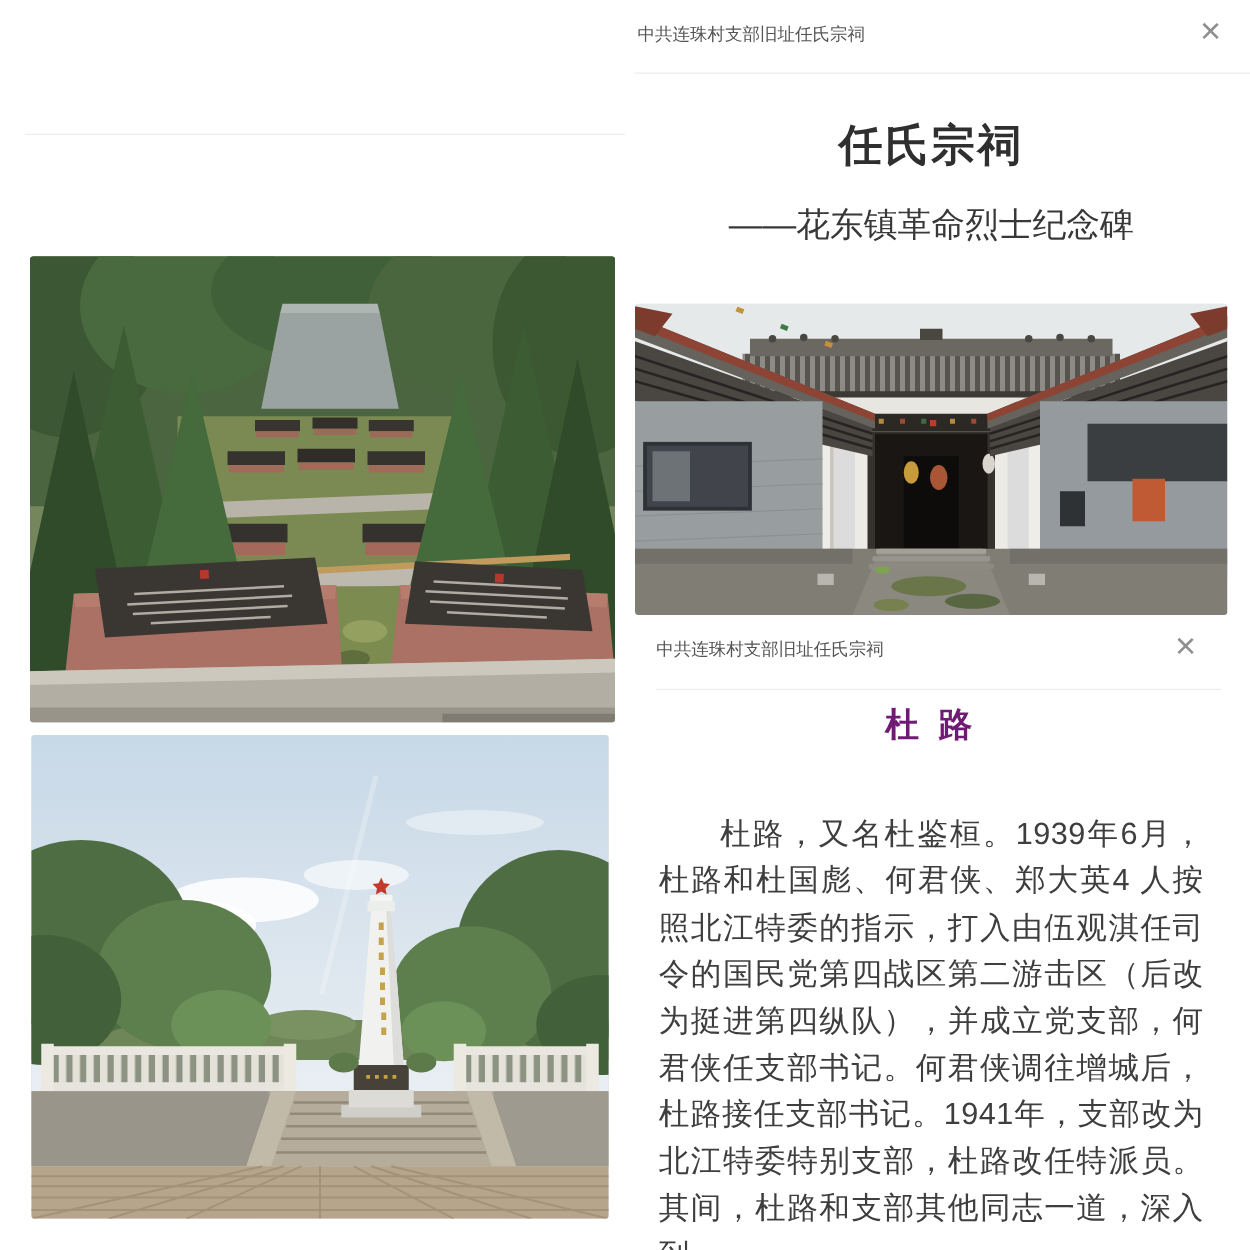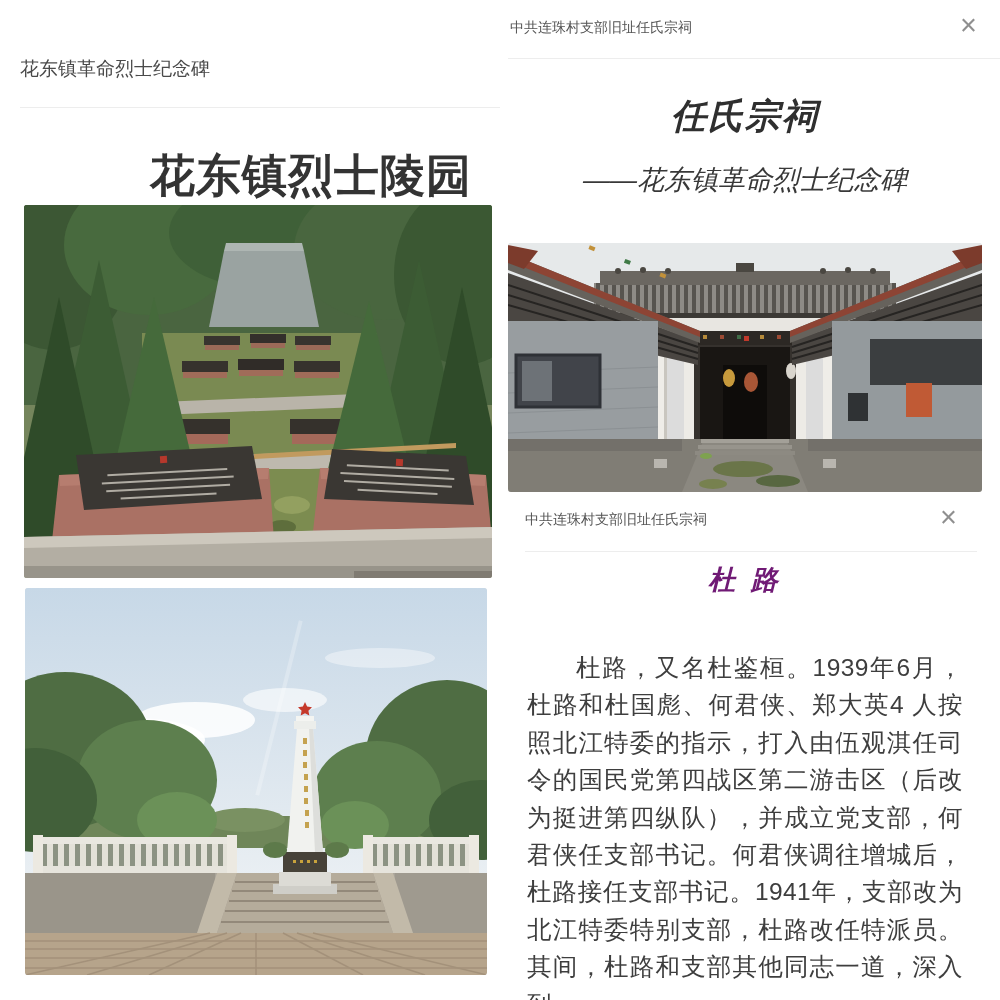--- a/index.html
+++ b/index.html
@@ -9,37 +9,35 @@
   }
   .abs{position:absolute;}
   .small-header{font-size:19px;color:#4a4a4a;line-height:1.2;}
   .small-header.rt{font-size:14px;color:#545454;}
   .divider{height:1px;background:#ededed;}
   .big-title{font-weight:700;color:#333;white-space:nowrap;}
   .close-x{
     font-size:29px;color:#8f8f8f;line-height:1;cursor:pointer;
     font-weight:400;user-select:none;
   }
-  .center-col{text-align:center;font-style:italic;}
+  .center-col{text-align:center;}
   .photo{overflow:hidden;border-radius:3px;background:#dcdcdc;}
   .photo svg{display:block;width:100%;height:100%;}
   .body-text{
     font-size:24.5px;line-height:37.4px;color:#3e3e3e;text-align:justify;
     text-indent:2em;letter-spacing:0.4px;
   }
 </style>
 </head>
 <body>
 
 <div class="screen">
 
   <div class="abs" style="left:0;top:0;width:500px;height:1000px;">
-    <div class="abs small-header" style="left:20px;top:58px;">花东镇革命烈士纪念碑</div>
     <div class="abs divider" style="left:20px;top:107px;width:480px;"></div>
-    <div class="abs big-title" style="left:150px;top:146px;font-size:45px;letter-spacing:1px;">花东镇烈士陵园</div>
 
     <div class="abs photo" style="left:24px;top:205px;width:468px;height:373px;">
       <svg viewBox="0 0 468 373" preserveAspectRatio="none">
         <rect width="468" height="373" fill="#75855c"></rect>
         <rect width="468" height="200" fill="#4a6540"></rect>
         <ellipse cx="30" cy="60" rx="75" ry="85" fill="#3c5734"></ellipse>
         <ellipse cx="125" cy="40" rx="85" ry="70" fill="#486a3e"></ellipse>
         <ellipse cx="240" cy="28" rx="95" ry="55" fill="#3f6038"></ellipse>
         <ellipse cx="360" cy="45" rx="90" ry="70" fill="#49663f"></ellipse>
         <ellipse cx="440" cy="70" rx="70" ry="90" fill="#3b5833"></ellipse>

